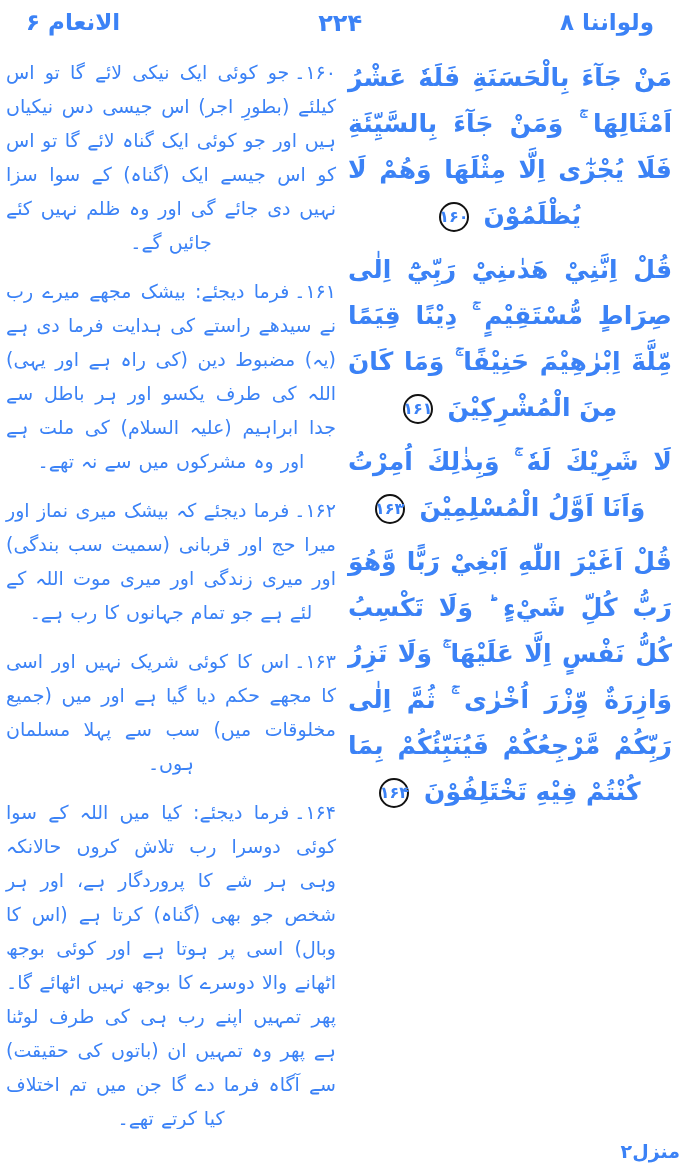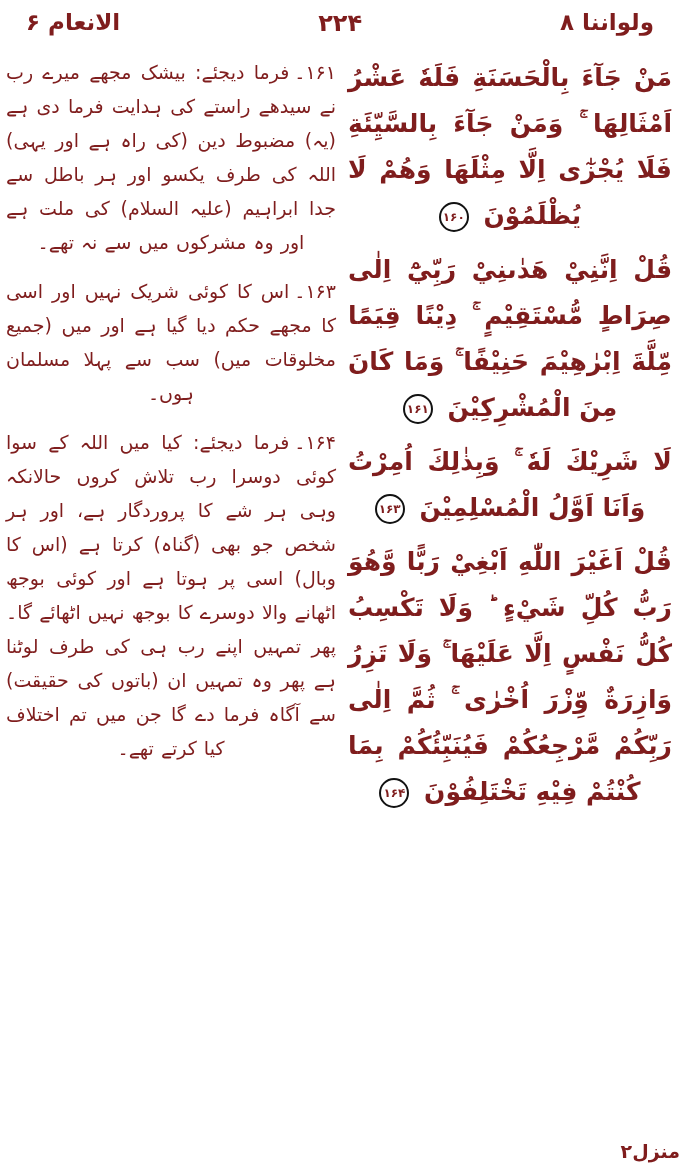--- a/index.html
+++ b/index.html
@@ -5,21 +5,21 @@
   * { margin: 0; padding: 0; box-sizing: border-box; }
 
   html, body {
     background: #ffffff;
   }
 
   .page {
     width: 680px;
     height: 1170px;
     background: #ffffff;
-    color: #7f1d1d;
+    color: #3b82f6;
     position: relative;
     overflow: hidden;
     font-family: "DejaVu Sans", sans-serif;
     margin: 0 auto;
   }
 
   
   .page-header {
     display: flex;
     justify-content: space-between;
@@ -76,21 +76,21 @@
     margin-bottom: 8px;
   }
   .ayah-marker {
     display: inline-flex;
     align-items: center;
     justify-content: center;
     width: 30px;
     height: 30px;
     border: 2px solid #121212;
     border-radius: 50%;
-    font-size: 12px;
+    font-size: 16px;
     font-weight: 700;
     line-height: 1;
     vertical-align: middle;
     margin-right: 6px;
     letter-spacing: 0;
   }
 
   
   .page-footer {
     position: absolute;
@@ -110,21 +110,27 @@
   <div class="page-header">
     <span class="h-item">الانعام ۶</span>
     <span class="h-item h-center">۲۲۴</span>
     <span class="h-item">ولواننا ۸</span>
   </div>
 
   <div class="page-body">
 
     <div class="urdu-col">
       <p class="urdu-para">
+        <span class="para-num">۱۶۰۔</span><span>جو کوئی ایک نیکی لائے گا تو اس کیلئے (بطورِ اجر) اس جیسی دس نیکیاں ہیں اور جو کوئی ایک گناہ لائے گا تو اس کو اس جیسے ایک (گناہ) کے سوا سزا نہیں دی جائے گی اور وہ ظلم نہیں کئے جائیں گے۔</span>
+      </p>
+      <p class="urdu-para">
         <span class="para-num">۱۶۱۔</span><span>فرما دیجئے: بیشک مجھے میرے رب نے سیدھے راستے کی ہدایت فرما دی ہے (یہ) مضبوط دین (کی راہ ہے اور یہی) اللہ کی طرف یکسو اور ہر باطل سے جدا ابراہیم (علیہ السلام) کی ملت ہے اور وہ مشرکوں میں سے نہ تھے۔</span>
+      </p>
+      <p class="urdu-para">
+        <span class="para-num">۱۶۲۔</span><span>فرما دیجئے کہ بیشک میری نماز اور میرا حج اور قربانی (سمیت سب بندگی) اور میری زندگی اور میری موت اللہ کے لئے ہے جو تمام جہانوں کا رب ہے۔</span>
       </p>
       <p class="urdu-para">
         <span class="para-num">۱۶۳۔</span><span>اس کا کوئی شریک نہیں اور اسی کا مجھے حکم دیا گیا ہے اور میں (جمیع مخلوقات میں) سب سے پہلا مسلمان ہوں۔</span>
       </p>
       <p class="urdu-para">
         <span class="para-num">۱۶۴۔</span><span>فرما دیجئے: کیا میں اللہ کے سوا کوئی دوسرا رب تلاش کروں حالانکہ وہی ہر شے کا پروردگار ہے، اور ہر شخص جو بھی (گناہ) کرتا ہے (اس کا وبال) اسی پر ہوتا ہے اور کوئی بوجھ اٹھانے والا دوسرے کا بوجھ نہیں اٹھائے گا۔ پھر تمہیں اپنے رب ہی کی طرف لوٹنا ہے پھر وہ تمہیں ان (باتوں کی حقیقت) سے آگاہ فرما دے گا جن میں تم اختلاف کیا کرتے تھے۔</span>
       </p>
 
     </div>
 

